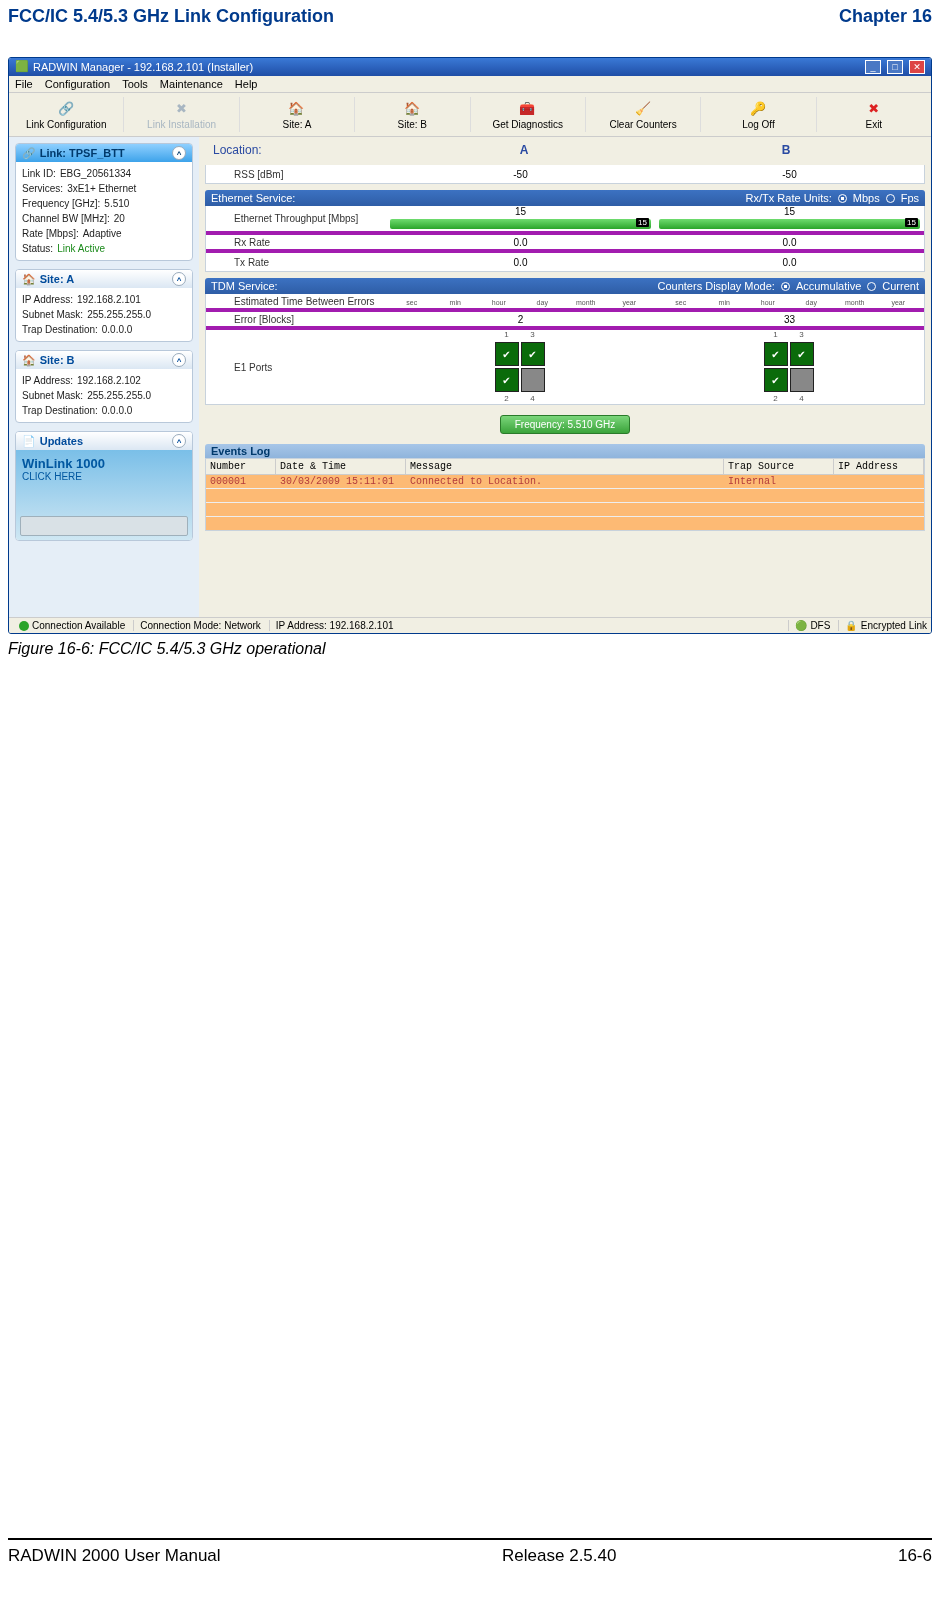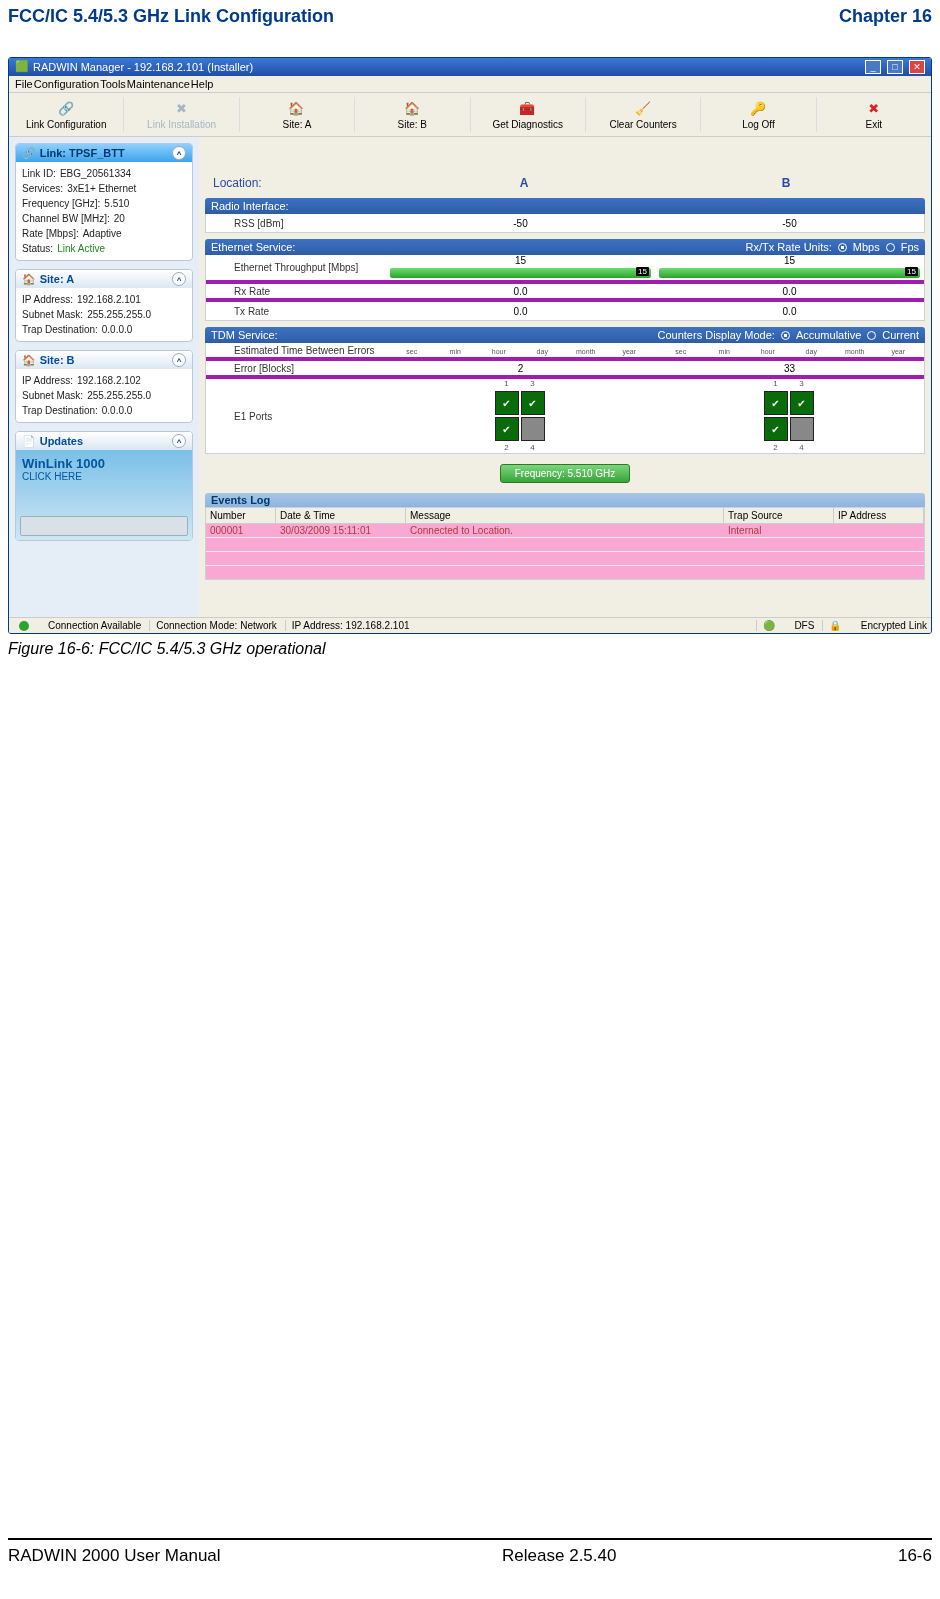--- a/index.html
+++ b/index.html
@@ -5,40 +5,40 @@
   * { box-sizing: border-box; margin: 0; padding: 0; }
   body { font-family: Arial, sans-serif; background: #fff; width: 940px; margin: 0 auto; }
   .page { padding: 0 8px; }
   .page-header { display: flex; justify-content: space-between; color: #003a8c; font-weight: bold; font-size: 18px; margin: 6px 0 30px 0; }
   .app-frame { border: 1px solid #003a8c; border-radius: 3px; overflow: hidden; background: #f1efe3; }
   .titlebar { background: linear-gradient(#3a79d6,#1f4ea6); color: #fff; padding: 2px 6px; font-size: 11px; display: flex; align-items: center; gap: 4px; }
   .titlebar .spacer { flex: 1; }
   .winbtn { width: 16px; height: 14px; display: inline-flex; align-items: center; justify-content: center; font-size: 9px; border: 1px solid #fff; margin-left: 2px; }
   .winbtn.close { background: #d44; }
   .winbtn.min, .winbtn.max { background: #4a78c4; }
-  .menubar { background: #f1efe3; font-size: 11px; padding: 2px 6px; display: flex; gap: 1px; border-bottom: 1px solid #ccc; }
+  .menubar { background: #f1efe3; font-size: 11px; padding: 2px 6px; display: flex; gap: 12px; border-bottom: 1px solid #ccc; }
   .toolbar { display: flex; background: #f1efe3; padding: 4px 0; border-bottom: 1px solid #ccc; }
   .tbitem { flex: 1; text-align: center; font-size: 10px; display: flex; flex-direction: column; align-items: center; gap: 2px; border-right: 1px solid #ddd; padding: 2px 4px; cursor: pointer; }
   .tbitem:last-child { border-right: none; }
   .tbitem .ico { width: 18px; height: 18px; display: flex; align-items: center; justify-content: center; font-size: 13px; }
   .body { display: flex; min-height: 480px; }
   .sidebar { width: 190px; background: #e5eef7; padding: 6px; font-size: 10px; display: flex; flex-direction: column; gap: 8px; }
   .panel { background: #fff; border: 1px solid #b8c8da; border-radius: 4px; overflow: hidden; }
   .panel-h { background: linear-gradient(#fff,#dbe7f3); padding: 2px 6px; font-weight: bold; font-size: 11px; display: flex; align-items: center; gap: 4px; color: #004b9b; }
   .panel-h .chev { margin-left: auto; width: 14px; height: 14px; border: 1px solid #9ab; border-radius: 50%; font-size: 8px; display: flex; align-items: center; justify-content: center; background: #fff; }
   .panel-body { padding: 4px 6px; line-height: 1.5; color: #222; }
   .panel-link .panel-h { background: linear-gradient(#8fd0ff,#3da3ea); color: #003a6c; }
   .kv { display: flex; gap: 4px; }
   .kv span:first-child { white-space: nowrap; }
   .status-active { color: #1a8a1a; }
   .updates-img { height: 90px; background: linear-gradient(#7abfe8,#cfe7f3); position: relative; display: flex; flex-direction: column; align-items: flex-start; padding: 6px; }
   .updates-img .t1 { color: #0057a0; font-weight: bold; font-size: 13px; }
   .updates-img .t2 { color: #0057a0; font-size: 10px; }
   .updates-img .device { position: absolute; bottom: 4px; left: 4px; right: 4px; height: 20px; background: #d9e1e6; border: 1px solid #9fb0bb; border-radius: 2px; }
-  .main { flex: 1; background: #f1efe3; padding: 4px 6px; font-size: 10px; display: flex; flex-direction: column; gap: 6px; position: relative; justify-content: center; }
+  .main { flex: 1; background: #f1efe3; padding: 4px 6px; font-size: 10px; display: flex; flex-direction: column; gap: 6px; position: relative; }
   .loc-row { display: flex; font-size: 12px; color: #2a4aa2; padding: 2px 8px; align-items: center; }
   .loc-row .lab { width: 180px; }
   .loc-row .col { flex: 1; text-align: center; font-weight: bold; }
   .section-h { background: linear-gradient(#3c72c2,#2e5da6); color: #fff; padding: 2px 6px; font-size: 11px; border-radius: 3px 3px 0 0; display: flex; align-items: center; }
   .section-h .right { margin-left: auto; display: flex; align-items: center; gap: 6px; }
   .radio-dot { width: 9px; height: 9px; border: 1px solid #fff; border-radius: 50%; display: inline-block; }
   .radio-dot.on { background: radial-gradient(circle,#fff 35%,transparent 40%); }
   .tbl { border: 1px solid #c8d2dc; border-top: none; background: #fff; }
   .tbl-row { display: flex; border-bottom: 4px solid #a21caf; min-height: 18px; align-items: center; }
   .tbl-row:last-child { border-bottom: none; }
@@ -50,33 +50,33 @@
   .bar-start { position: absolute; left: 0; top: 1px; font-size: 8px; color: #333; }
   .timescale { height: 10px; display: flex; justify-content: space-between; font-size: 7px; color: #555; padding: 0 4px; align-items: flex-end; }
   .timescale span { flex: 1; text-align: center; }
   .e1grid { display: grid; grid-template-columns: 24px 24px; grid-template-rows: 10px 24px 24px 10px; gap: 2px; margin: 0 auto; width: 52px; }
   .e1grid .num { font-size: 8px; text-align: center; color: #555; }
   .e1box { background: #fff; border: 1px solid #222; display: flex; align-items: center; justify-content: center; }
   .e1box.ok { background: #0a6b0a; color: #fff; }
   .e1box.na { background: #888; }
   .freq-pill { background: linear-gradient(#7bd67b,#3aa33a); color: #fff; text-align: center; padding: 3px 14px; border-radius: 3px; border: 1px solid #2a7a2a; font-size: 10px; align-self: center; margin: 4px auto; }
   .evhead { background: linear-gradient(#a7c6e8,#8fb4dc); color: #003a6c; font-size: 11px; padding: 1px 6px; border-radius: 3px 3px 0 0; font-weight: bold; }
-  .evtbl { background: #f9a8d4; border: 1px solid #c8d2dc; }
+  .evtbl { background: #fdba74; border: 1px solid #c8d2dc; font-family: Liberation Mono, monospace; }
   .evtbl .hdr { display: flex; background: #f1efe3; border-bottom: 1px solid #ccc; }
   .evtbl .hdr div { padding: 2px 4px; border-right: 1px solid #ccc; font-size: 10px; }
   .evtbl .row { display: flex; color: #b23a3a; font-size: 10px; }
   .evtbl .row div { padding: 1px 4px; }
   .evtbl .row.blank { height: 14px; border-top: 1px solid #eee; }
   .c-num { width: 70px; }
   .c-dt { width: 130px; }
   .c-msg { flex: 1; }
   .c-ts { width: 110px; }
   .c-ip { width: 90px; }
   .statusbar { display: flex; background: #f1efe3; border-top: 1px solid #ccc; font-size: 10px; padding: 2px 4px; gap: 8px; align-items: center; }
-  .statusbar .cell { border-left: 1px solid #ccc; padding-left: 6px; display: flex; align-items: center; gap: 19px; }
+  .statusbar .cell { border-left: 1px solid #ccc; padding-left: 6px; display: flex; align-items: center; gap: 3px; }
   .statusbar .cell:first-child { border-left: none; }
   .statusbar .spacer { flex: 1; }
   .dot { width: 10px; height: 10px; border-radius: 50%; display: inline-block; }
   .dot.green { background: #2aa42a; }
   .figcap { font-style: italic; font-size: 16px; margin-top: 6px; }
   .page-footer { display: flex; justify-content: space-between; font-size: 17px; margin-top: 880px; padding-top: 6px; border-top: 2px solid #000; }
   .tiny-ico { width: 14px; height: 14px; display: inline-block; }
 </style>
 </head>
 <body>
@@ -235,23 +235,20 @@
       </div>
 
       <div class="main">
         <div class="loc-row">
           <span class="lab">Location:</span>
           <span class="col">A</span>
           <span class="col">B</span>
         </div>
 
         <div>
-          <div class="section-h">
-              <span>Radio Interface:</span>
-            </div>
           <div class="tbl">
             <div class="tbl-row">
                 <span class="rl">RSS [dBm]</span>
                 <span class="rc">-50</span>
                 <span class="rc">-50</span>
               </div>
           </div>
         </div>
 
         <div>

